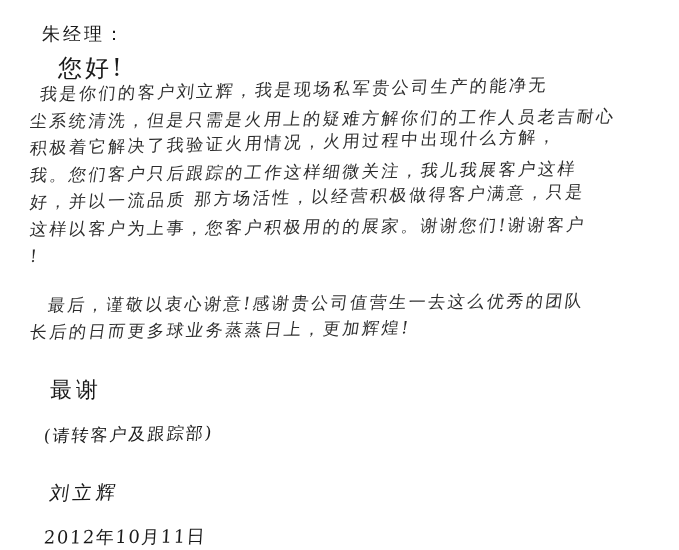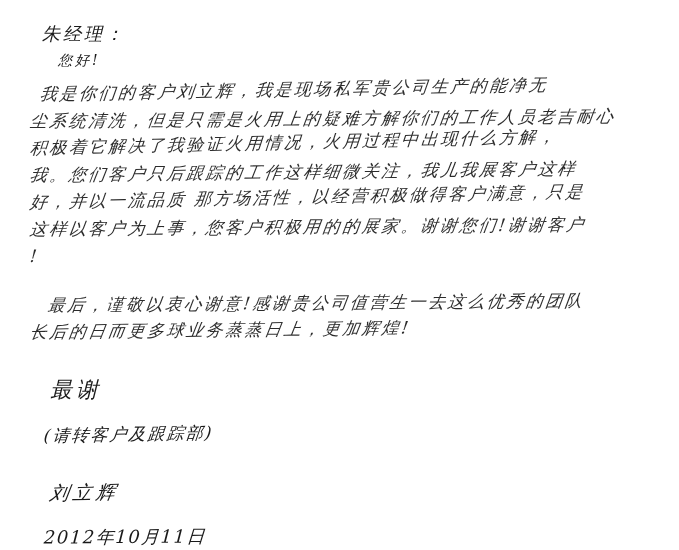--- a/index.html
+++ b/index.html
@@ -11,21 +11,20 @@
     width: 679px;
     height: 550px;
     overflow: hidden;
     font-family: "DejaVu Sans", sans-serif;
   }
   #page {
     position: relative;
     width: 550px;
     height: 550px;
     background: #ffffff;
-    font-style: italic;
   }
   
   .hand {
     position: absolute;
     color: #1a1a1a;
     font-family: "DejaVu Serif", serif;
     font-weight: 400;
     -webkit-font-smoothing: antialiased;
   }
   .hand-line {
@@ -35,21 +34,21 @@
     line-height: 1;
     transform: skewX(-7deg) rotate(-0.8deg);
     transform-origin: left center;
     opacity: 0.92;
   }
   .salutation {
     font-size: 18px;
     letter-spacing: 3px;
   }
   .greeting {
-    font-size: 14px;
+    font-size: 24px;
     letter-spacing: 3px;
   }
   .body-block .hand-line {
     font-size: 17px;
   }
   .closing-note .hand-line {
     font-size: 17px;
   }
   .signoff {
     font-size: 22px;

